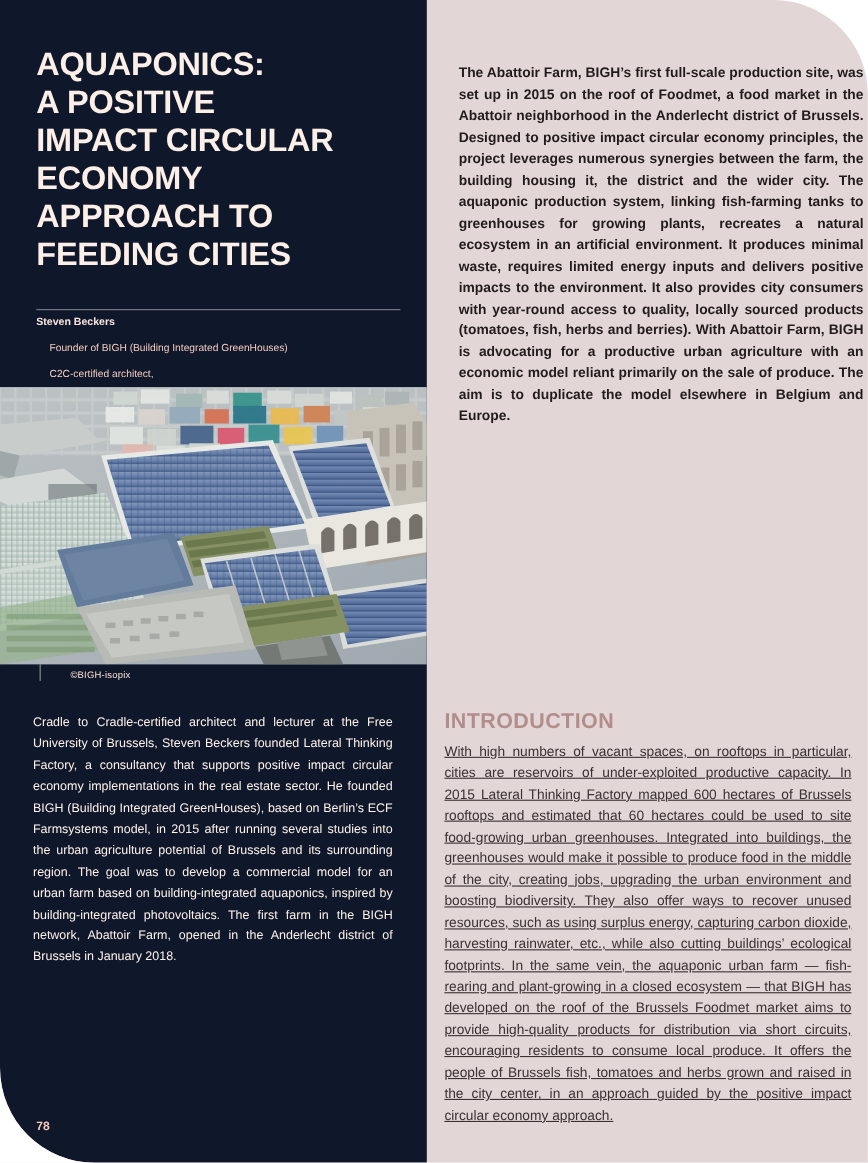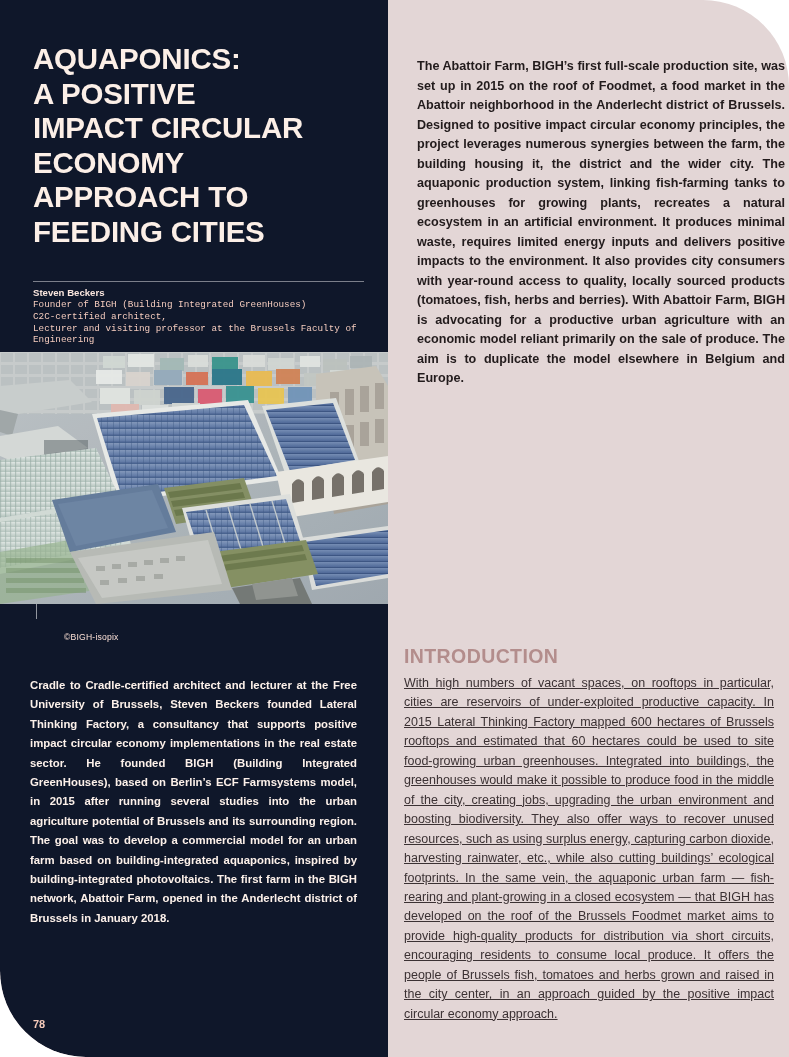--- a/index.html
+++ b/index.html
@@ -71,65 +71,64 @@
     color: #FBE7DF;
     font-size: 9.6px;
     line-height: 12.4px;
     font-weight: bold;
     margin: 0;
   }
   .byline-line {
     color: #F6CDBF;
     font-size: 9.3px;
     line-height: 11.6px;
-    margin: 0;
-    font-family: Liberation Mono, monospace;
+    margin: 12px;
   }
 
   
   #photo {
     position: absolute;
     left: 0;
     top: 352px;
     width: 388px;
     height: 252px;
     overflow: hidden;
     background: #8d9aa3;
   }
   #photo svg { display: block; }
 
   #photo-caption {
     position: absolute;
     left: 44px;
-    top: 632px;
+    top: 608px;
     color: #FBE0D6;
     font-size: 8.6px;
     letter-spacing: 0.2px;
     margin: 0;
     padding-left: 20px;
   }
   #caption-tick {
     position: absolute;
     left: 36px;
     top: 604px;
     width: 1px;
     height: 15px;
     background: rgba(255,255,255,0.55);
   }
 
   
   #left-body {
     position: absolute;
     left: 30px;
-    top: 676px;
+    top: 648px;
     width: 327px;
     color: #FDF1EA;
     font-size: 11.35px;
     line-height: 19.4px;
-    font-weight: bold;
+    font-weight: normal;
     text-align: justify;
     margin: 0;
   }
 
   #page-number {
     position: absolute;
     left: 33px;
     top: 1018px;
     color: #F6CBBB;
     font-size: 11px;

